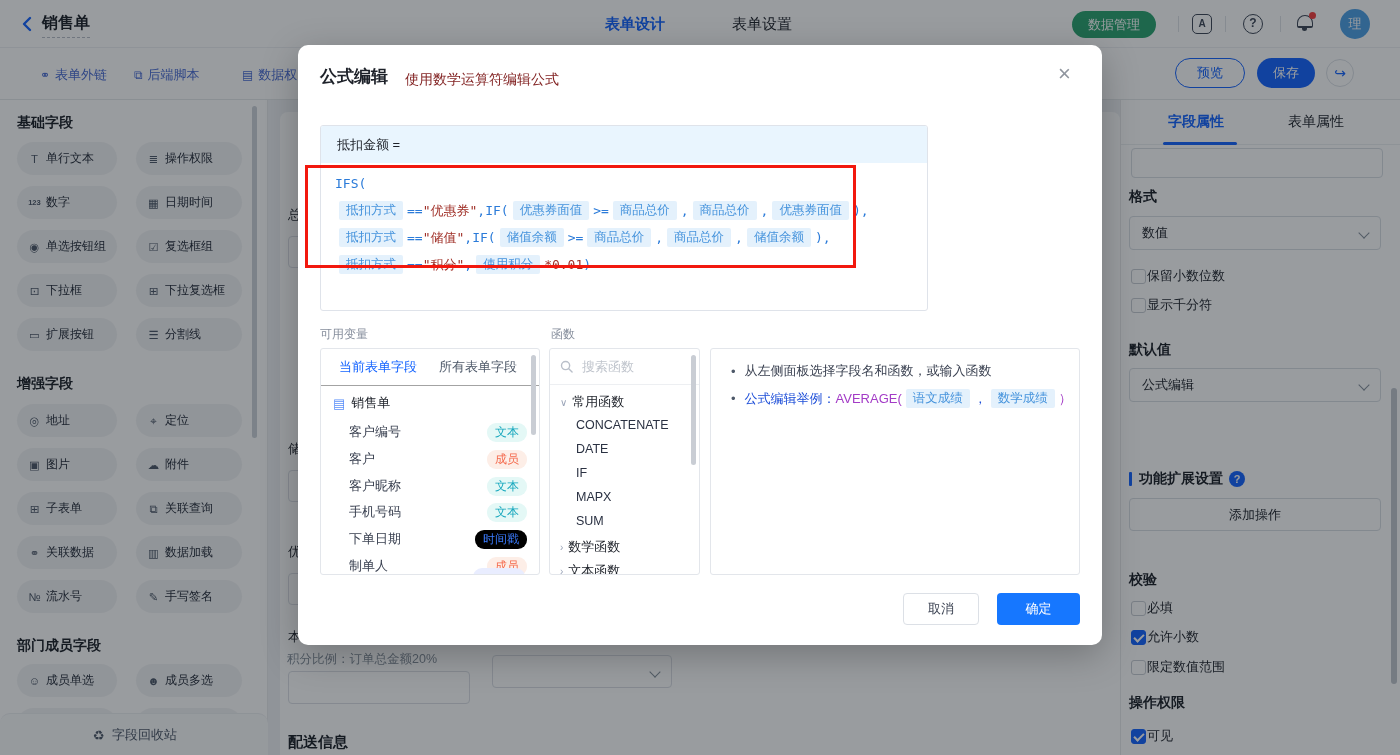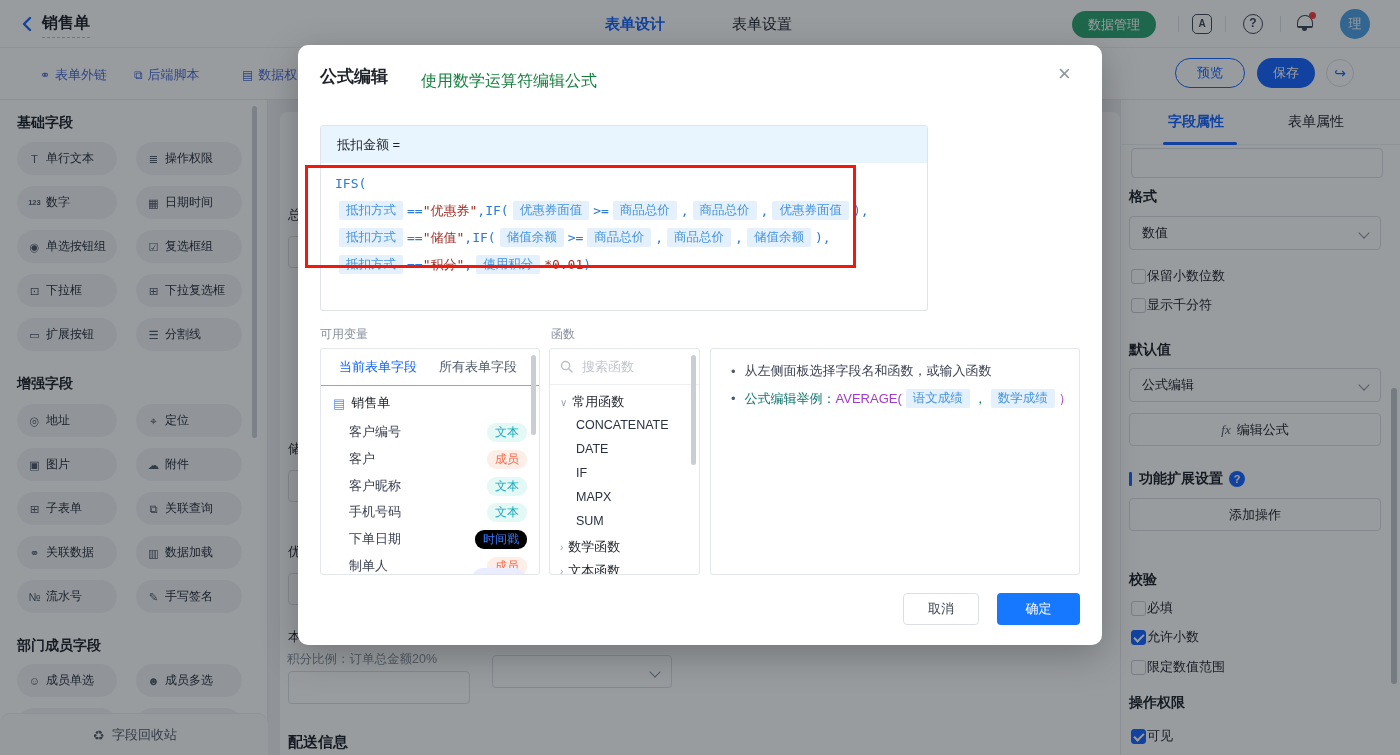--- a/index.html
+++ b/index.html
@@ -72,32 +72,32 @@
   .cbl{font-size:13px;color:#1D2129;margin-left:1px;}
   .exthead{position:absolute;left:8px;display:flex;align-items:center;}
   .extbar{width:3px;height:14px;background:#1665FF;margin-right:7px;border-radius:1px;}
   .qmark{width:16px;height:16px;border-radius:50%;background:#1665FF;color:#fff;font-size:11px;font-weight:700;text-align:center;line-height:16px;margin-left:6px;}
   .pg-thumb{position:absolute;left:1391px;top:388px;width:6px;height:296px;background:#C2C7CE;border-radius:3px;z-index:30;}
 
   
   .mask{position:absolute;left:0;top:0;width:1400px;height:755px;background:rgba(13,18,27,0.42);z-index:40;}
   .modal{position:absolute;left:298px;top:45px;width:804px;height:600px;background:#fff;border-radius:10px;box-shadow:0 10px 36px rgba(0,0,0,.25);z-index:50;}
   .m-title{position:absolute;left:22px;top:20px;font-size:17px;font-weight:600;color:#1D2129;}
-  .m-sub{position:absolute;left:107px;top:26px;font-size:16px;color:#15803d;margin-left:16px;}
+  .m-sub{position:absolute;left:107px;top:26px;font-size:14px;color:#7f1d1d;}
   .m-close{position:absolute;left:760px;top:16px;font-size:22px;color:#8F959E;cursor:pointer;font-weight:300;}
 
   .fbox{position:absolute;left:22px;top:80px;width:608px;height:186px;border:1px solid #DFE3EA;border-radius:3px;overflow:hidden;background:#fff;}
   .fhead{height:37px;background:#E9F5FE;font-size:13px;color:#1D2129;line-height:37px;padding-left:16px;}
   .fbody{padding:7px 14px;}
   .fline{height:27px;display:flex;align-items:center;font-family:"DejaVu Sans Mono",monospace;font-size:13px;white-space:pre;}
   .seg-kw{color:#2B7BD9;}
   .seg-str{color:#A03028;}
   .seg-field,.seg-fieldt{background:#E4F1FC;color:#4593DC;padding:1px 7px;border-radius:2px;margin:0 4px;font-family:"Liberation Sans",sans-serif;font-size:12.5px;white-space:nowrap;}
   .seg-fn{color:#A33BC6;}
-  .seg-plain{color:#0f766e;}
+  .seg-plain{color:#1d4ed8;}
 
   .redbox{position:absolute;left:7px;top:120px;width:551px;height:103px;border:3px solid #F2180E;z-index:60;pointer-events:none;}
 
   .plabel{position:absolute;font-size:12px;color:#868E9C;}
   .panel{position:absolute;top:303px;height:227px;border:1px solid #E3E6EB;border-radius:3px;background:#fff;overflow:hidden;}
   .p1{left:22px;width:220px;}
   .p2{left:251px;width:151px;}
   .p3{left:412px;width:370px;}
 
   .vtabs{height:37px;border-bottom:1px solid #a3a3a3;display:flex;align-items:center;}
@@ -295,21 +295,20 @@
         <span class="cbx"></span>
         <span class="cbl">保留小数位数</span>
       </div>
     <div class="cbrow" style="left:10px;top:196px" data-checked="false">
         <span class="cbx"></span>
         <span class="cbl">显示千分符</span>
       </div>
 
     <span class="plab" style="left:8px;top:241px">默认值</span>
     <div class="psel" style="top:268px"><span>公式编辑</span><span class="caret"></span></div>
-    <div class="pbtn" style="top:313px"><span class="fxg">fx</span><span>编辑公式</span></div>
 
     <div class="exthead" style="top:370px">
         <span class="extbar"></span>
         <span class="plab" style="position:static">功能扩展设置</span>
         <span class="qmark">?</span>
       </div>
     <div class="pbtn" style="top:398px"><span>添加操作</span></div>
 
     <span class="plab" style="left:8px;top:471px">校验</span>
     <div class="cbrow" style="left:10px;top:499px" data-checked="false">

